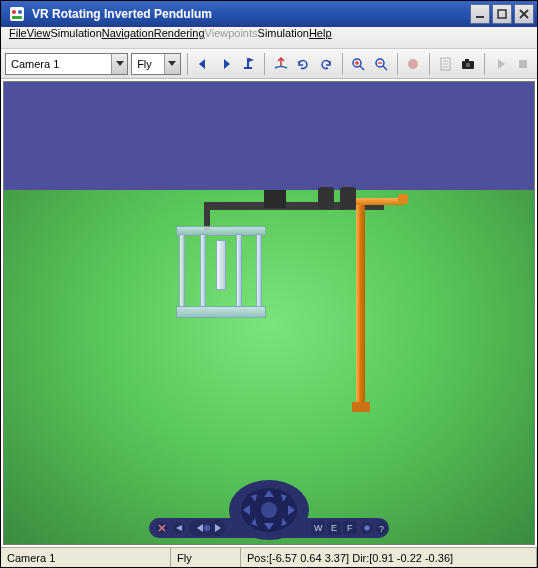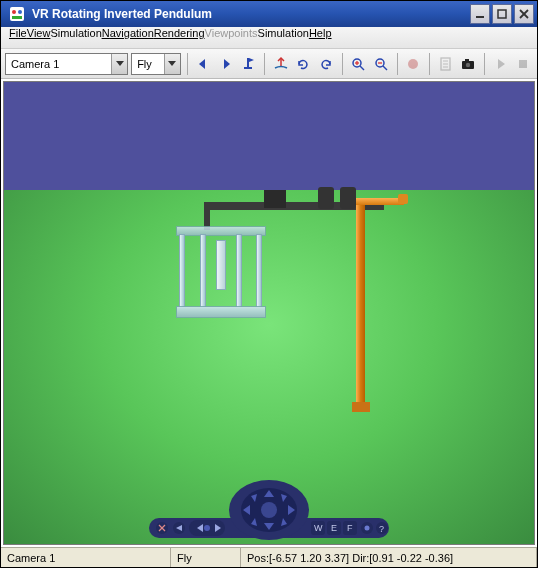--- a/index.html
+++ b/index.html
@@ -286,16 +286,16 @@
       <div style="position:absolute;left:198px;top:41px;width:14px;height:14px"></div>
       <div style="position:absolute;left:214px;top:41px;width:14px;height:14px"></div>
       <div style="position:absolute;left:232px;top:42px;width:12px;height:12px"></div>
       <div style="position:absolute;left:247px;top:42px;width:12px;height:12px"></div>
     </div>
   </div>
 
   <div class="statusbar">
     <div class="status-cell sc1">Camera 1</div>
     <div class="status-cell sc3">Fly</div>
-    <div class="status-cell sc4">Pos:[-6.57 1.20 3.37] Dir:[0.91 -0.22 -0.36]</div>
+    <div class="status-cell sc4">Pos:[-6.57 0.64 3.37] Dir:[0.91 -0.22 -0.36]</div>
   </div>
 
 </div>
 
 </body></html>

